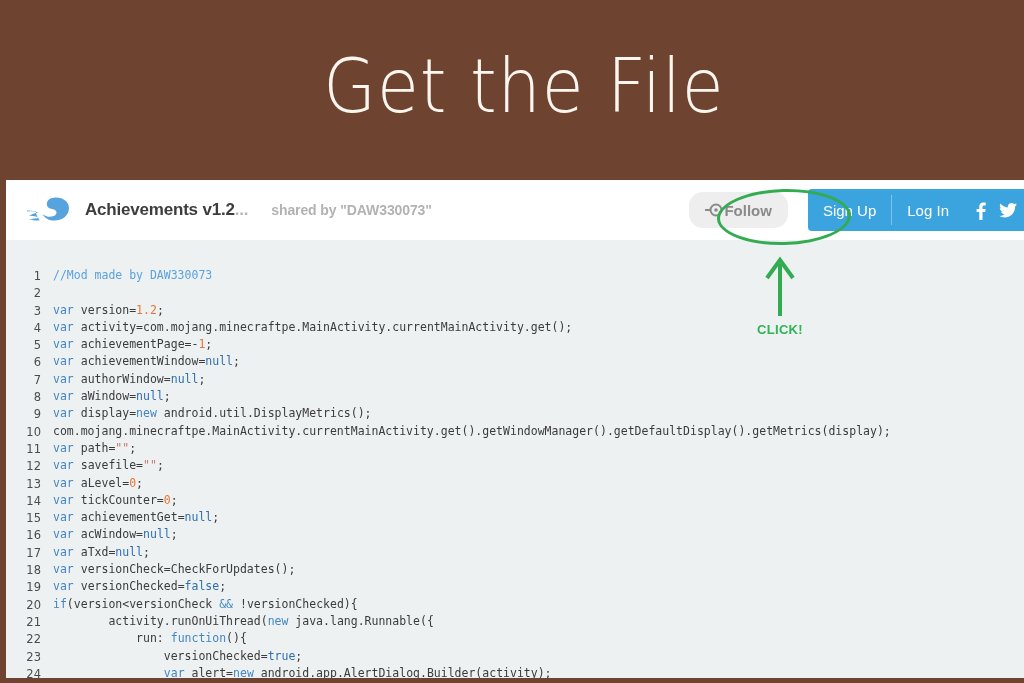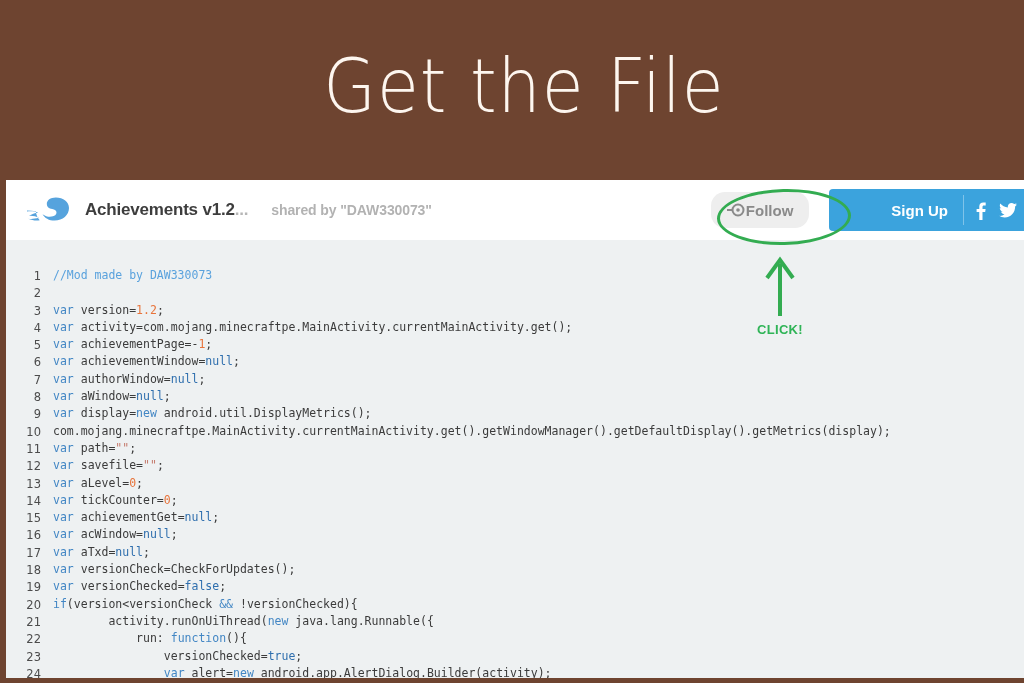--- a/index.html
+++ b/index.html
@@ -120,26 +120,25 @@
     border-radius: 4px 0 0 4px;
     margin-left: 10px;
     overflow: hidden;
   }
   .auth-btn {
     display: flex;
     align-items: center;
     padding: 0 15px;
     color: #ffffff;
     font-size: 15px;
-    font-weight: bold;
+    font-weight: normal;
     white-space: nowrap;
     background: transparent;
     border: none;
     font-family: "Liberation Sans", sans-serif;
-    margin-left: 47px;
   }
   .auth-sep { width: 1px; background: rgba(255,255,255,0.35); margin: 6px 0; }
   .social {
     display: flex;
     align-items: center;
     padding: 0 6px;
   }
   .social + .social { padding-left: 2px; }
 
   
@@ -244,20 +243,21 @@
           </svg>
         </span>
         <span>Follow</span>
       </button>
 
 
 
       <div class="auth-group">
         <button class="auth-btn">Sign Up</button>
         <div class="auth-sep"></div>
+        <button class="auth-btn">Log In</button>
         <span class="social">
           <svg viewBox="0 0 20 20" width="20" height="20">
             <path d="M12.5 20v-8h2.7l.4-3.1h-3.1V6.9c0-.9.25-1.5 1.55-1.5h1.65V2.6C15.4 2.55 14.42 2.5 13.28 2.5c-2.38 0-4 1.45-4 4.12V8.9H6.6V12h2.68v8z" fill="#ffffff"></path>
           </svg>
         </span>
         <span class="social">
           <svg viewBox="0 0 20 20" width="20" height="20">
             <path d="M19 4.6c-.66.3-1.37.5-2.12.59.76-.46 1.35-1.18 1.62-2.04-.71.42-1.5.73-2.34.9A3.68 3.68 0 0 0 13.5 2.9c-2.03 0-3.68 1.66-3.68 3.7 0 .29.03.57.1.84-3.06-.16-5.78-1.63-7.6-3.88a3.7 3.7 0 0 0-.5 1.86c0 1.28.65 2.41 1.64 3.08a3.64 3.64 0 0 1-1.67-.46v.05c0 1.79 1.27 3.28 2.95 3.62-.31.09-.64.13-.98.13-.24 0-.47-.02-.7-.07.47 1.47 1.83 2.54 3.44 2.57A7.38 7.38 0 0 1 1.9 15.9c-.3 0-.6-.02-.9-.05a10.4 10.4 0 0 0 5.64 1.66c6.77 0 10.47-5.63 10.47-10.51l-.01-.48A7.44 7.44 0 0 0 19 4.6z" fill="#ffffff"></path>
           </svg>
         </span>

